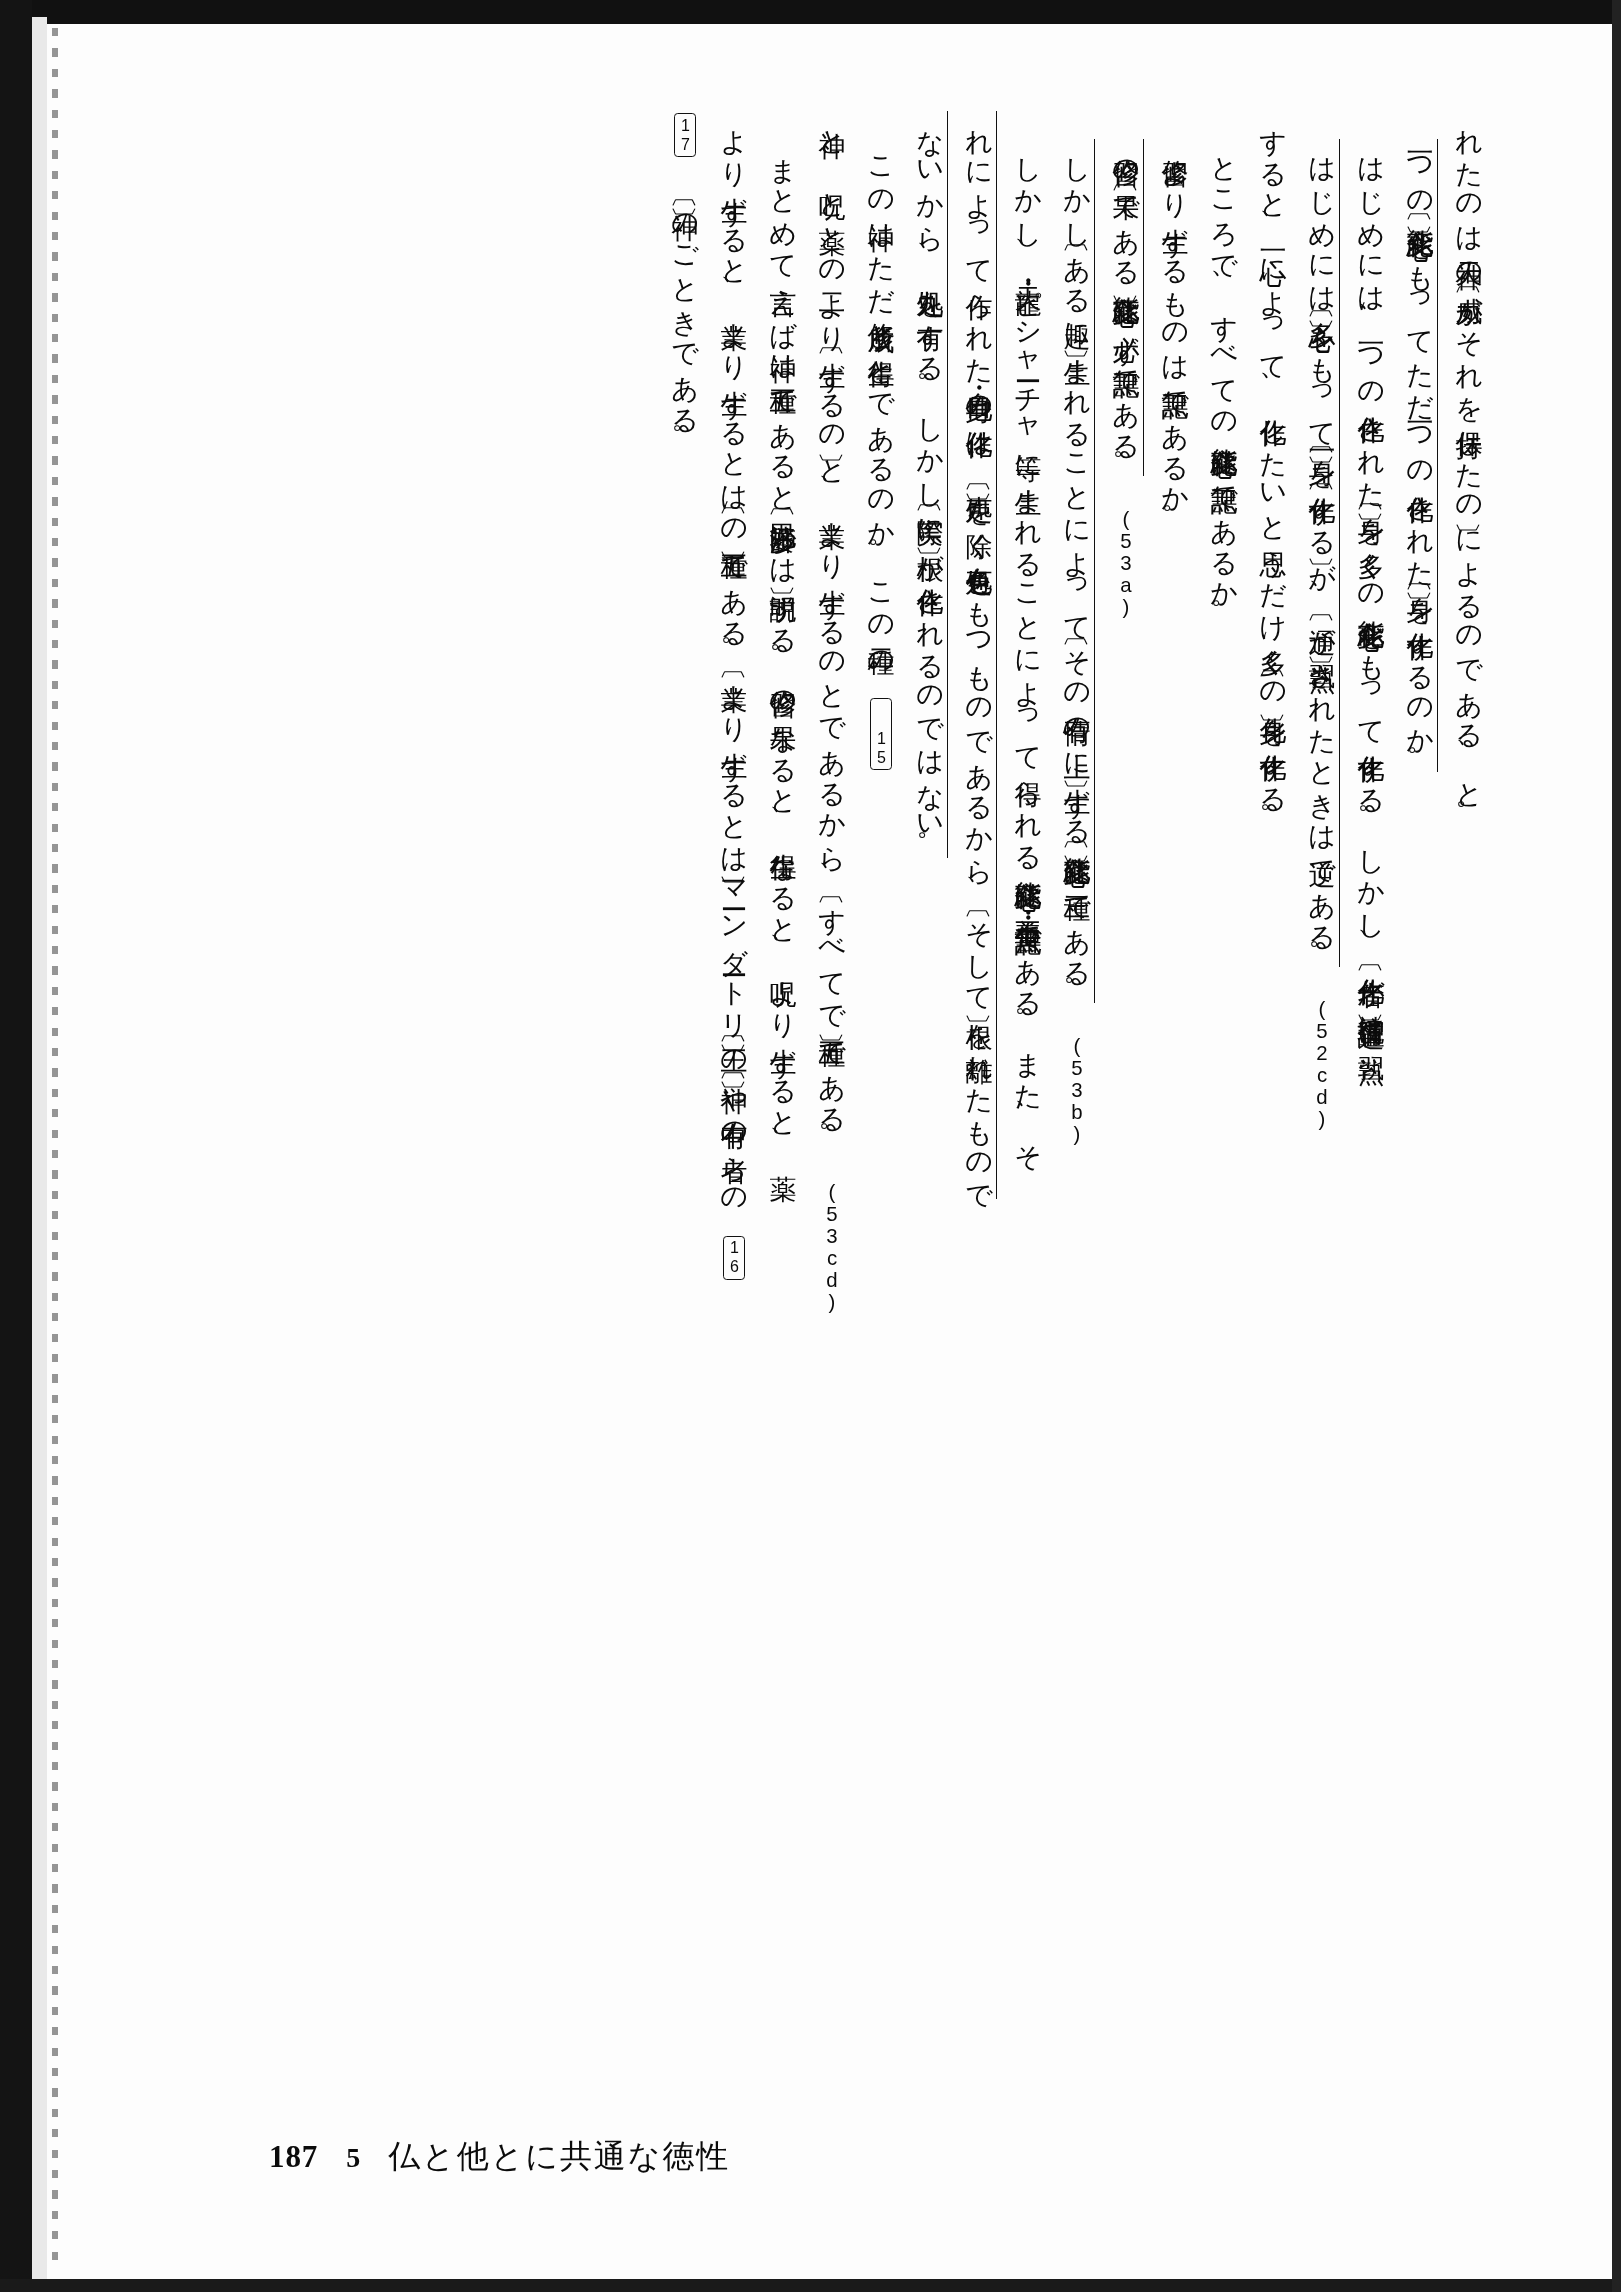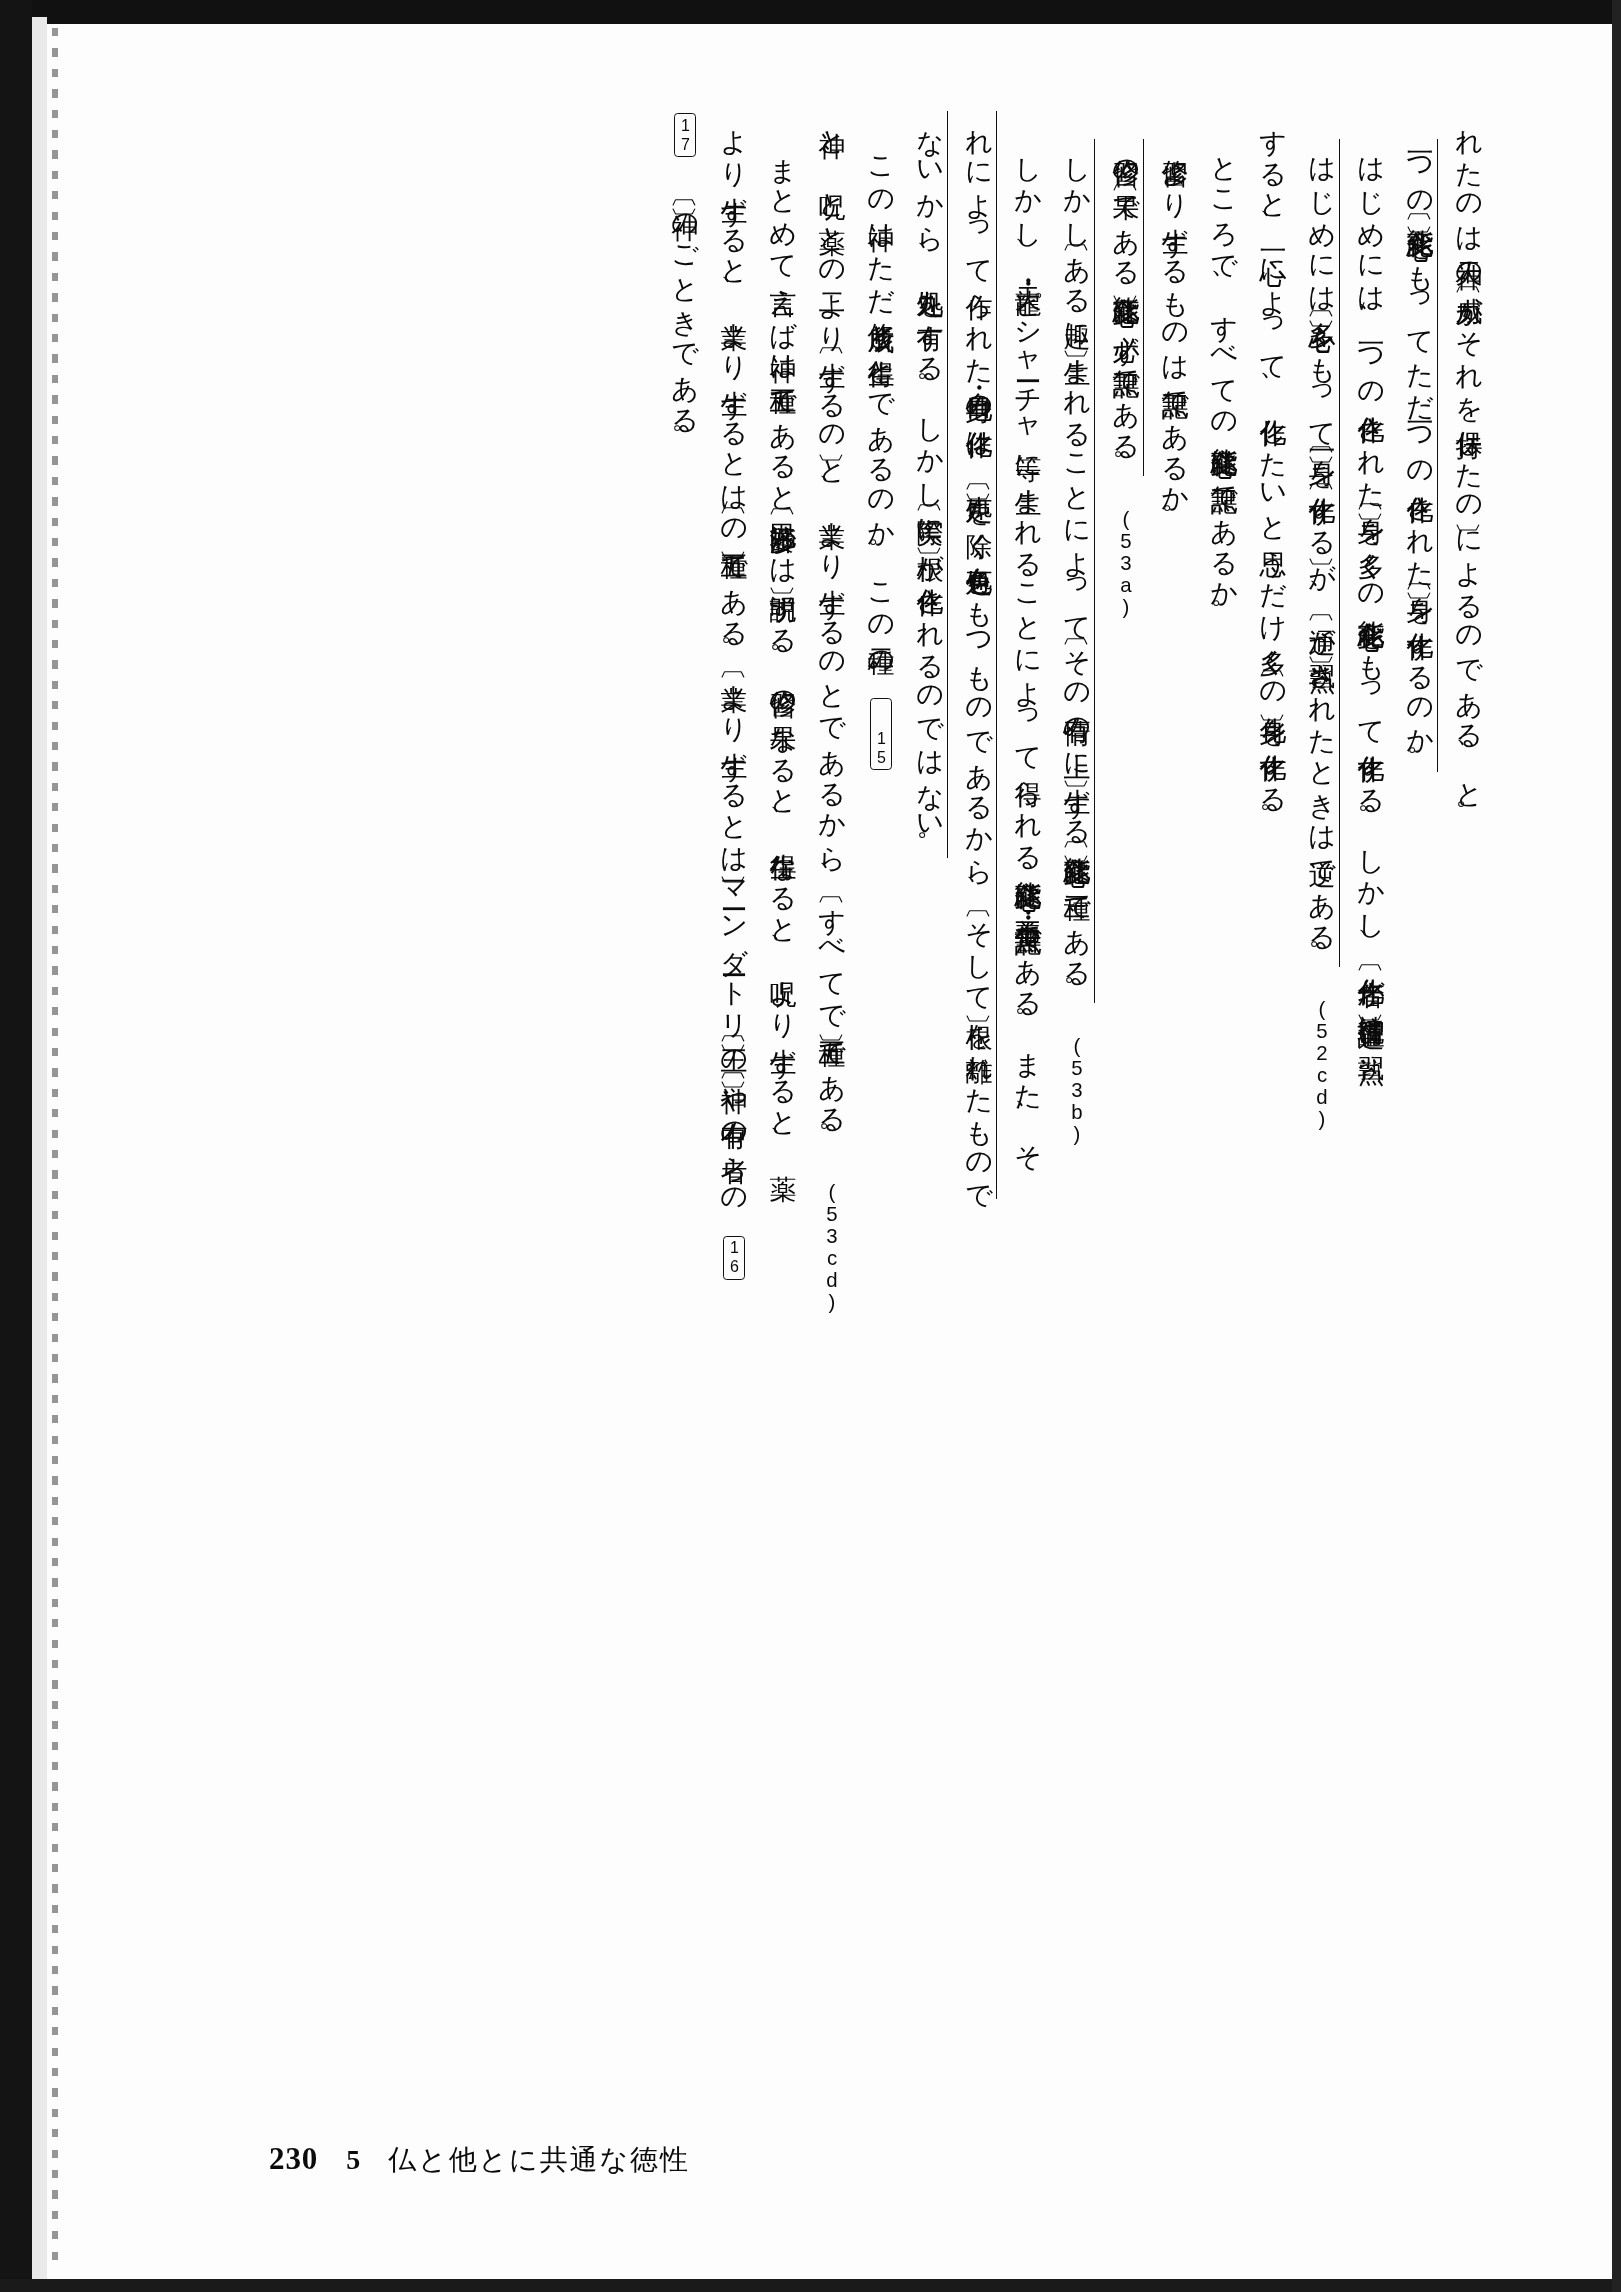--- a/index.html
+++ b/index.html
@@ -123,21 +123,21 @@
   #footer .pagenum {
     font-size: 31px;
     font-weight: bold;
     letter-spacing: 0.9px;
   }
   #footer .chapnum {
     font-size: 28px;
     font-weight: bold;
   }
   #footer .chaptitle {
-    font-size: 28px;
+    font-size: 32px;
     letter-spacing: 1.9px;
   }
 </style>
 </head>
 <body>
 
 <div id="page">
 
   <div class="scan-edge-top"></div>
   <div class="scan-edge-left"></div>
@@ -219,19 +219,19 @@
     </p>
 
     <p>
       <span class="note">17</span>
       <span>〔神〕のごときである。</span>
     </p>
 
   </div>
 
   <div id="footer">
-    <span class="pagenum">230</span>
+    <span class="pagenum">187</span>
     <span class="chapnum">5</span>
     <span class="chaptitle">仏と他とに共通な徳性</span>
   </div>
 
 </div>
 
 
 </body></html>

